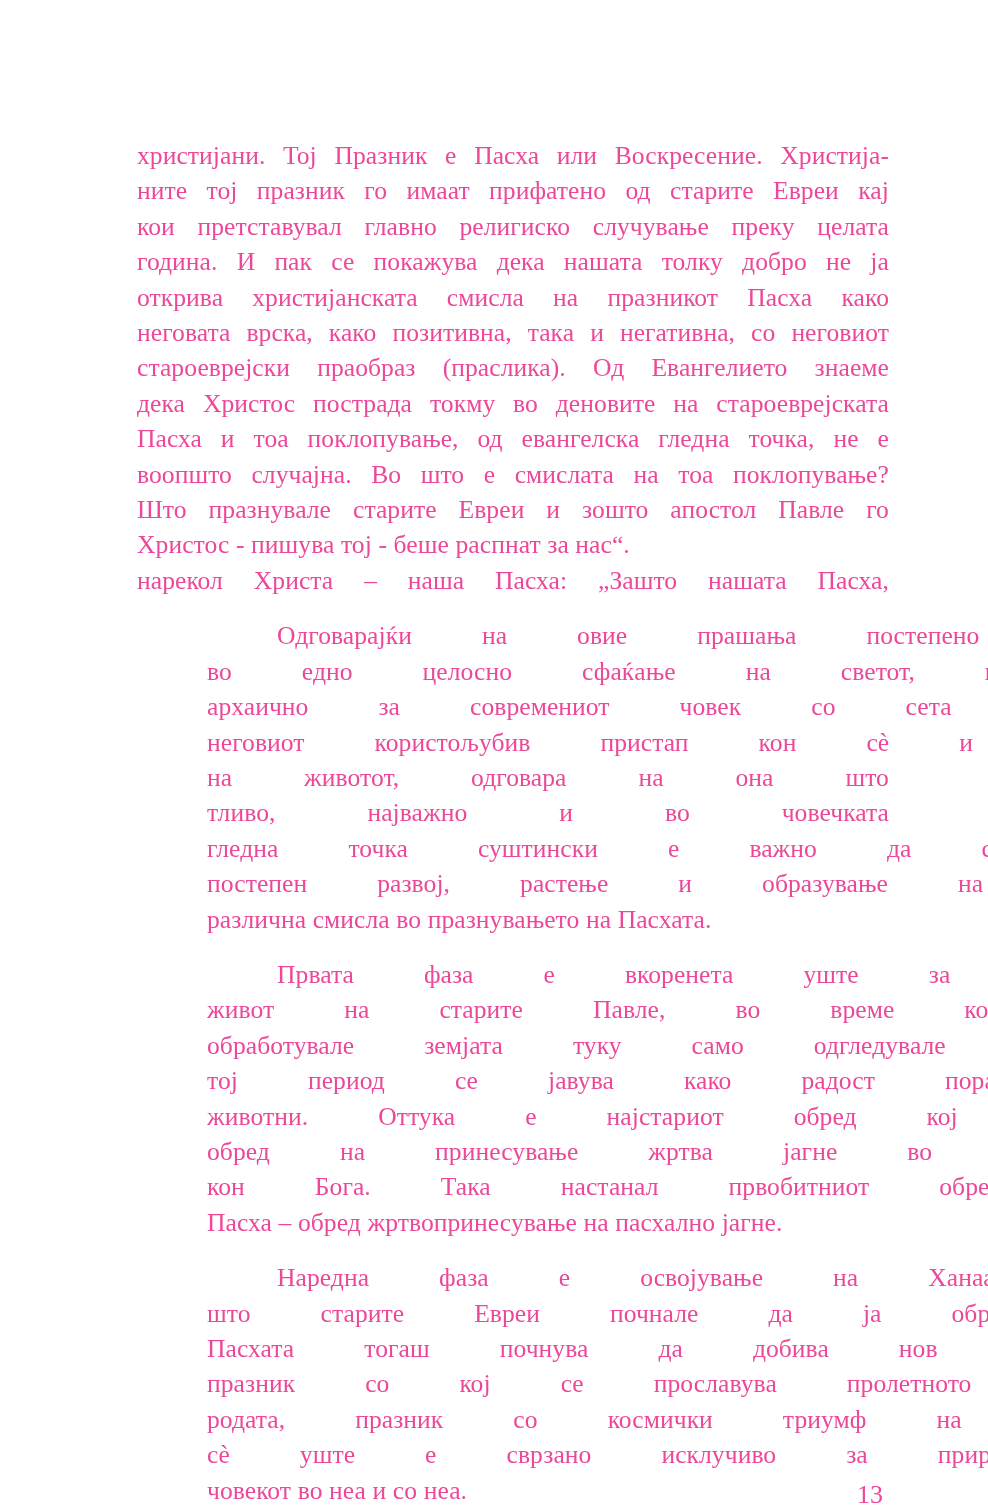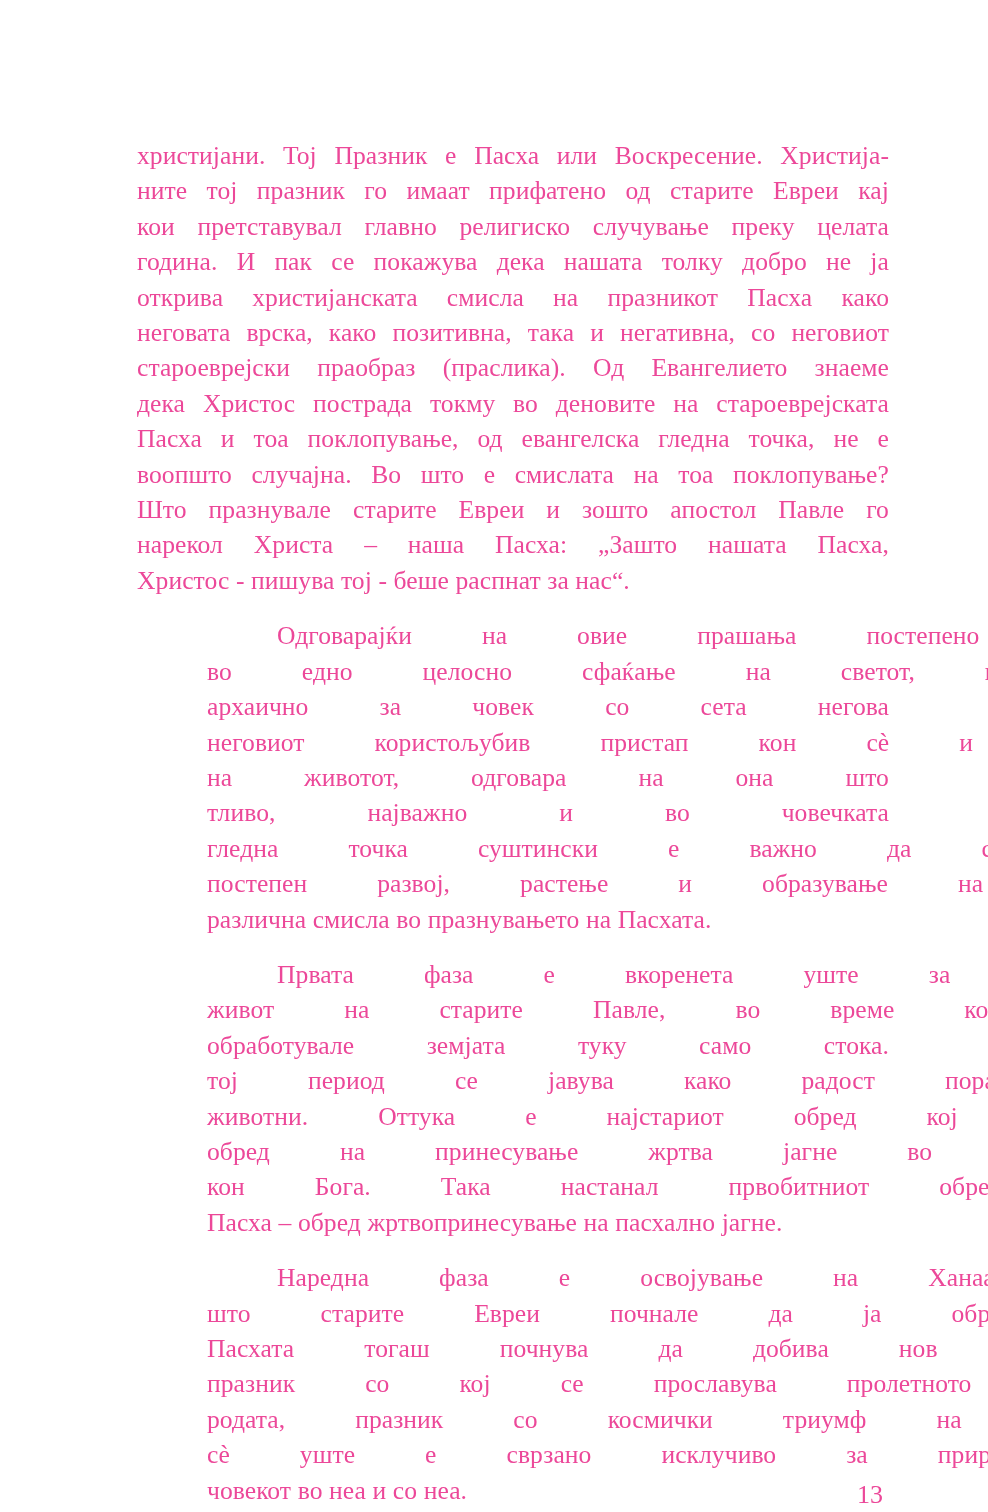--- a/index.html
+++ b/index.html
@@ -185,31 +185,31 @@
           <span>Што</span>
           <span>празнувале</span>
           <span>старите</span>
           <span>Евреи</span>
           <span>и</span>
           <span>зошто</span>
           <span>апостол</span>
           <span>Павле</span>
           <span>го</span>
         </span>
+        <span class="line">Христос - пишува тој - беше распнат за нас“.</span>
         <span class="line justify">
           <span>нарекол</span>
           <span>Христа</span>
           <span>–</span>
           <span>наша</span>
           <span>Пасха:</span>
           <span>„Зашто</span>
           <span>нашата</span>
           <span>Пасха,</span>
         </span>
-        <span class="line">Христос - пишува тој - беше распнат за нас“.</span>
       </p>
       <p class="para indented">
         <span class="line justify indent-first">
           <span>Одговарајќи</span>
           <span>на</span>
           <span>овие</span>
           <span>прашања</span>
           <span>постепено</span>
           <span>навлегуваме</span>
         </span>
@@ -218,20 +218,21 @@
           <span>едно</span>
           <span>целосно</span>
           <span>сфаќање</span>
           <span>на</span>
           <span>светот,</span>
           <span>кое,</span>
         </span>
         <span class="line justify">
           <span>архаично</span>
           <span>за</span>
+          <span>современиот</span>
           <span>човек</span>
           <span>со</span>
           <span>сета</span>
           <span>негова</span>
         </span>
         <span class="line justify">
           <span>неговиот</span>
           <span>користољубив</span>
           <span>пристап</span>
           <span>кон</span>
@@ -291,20 +292,21 @@
           <span>Павле,</span>
           <span>во</span>
           <span>време</span>
           <span>кога</span>
         </span>
         <span class="line justify">
           <span>обработувале</span>
           <span>земјата</span>
           <span>туку</span>
           <span>само</span>
+          <span>одгледувале</span>
           <span>стока.</span>
         </span>
         <span class="line justify">
           <span>тој</span>
           <span>период</span>
           <span>се</span>
           <span>јавува</span>
           <span>како</span>
           <span>радост</span>
           <span>поради</span>

